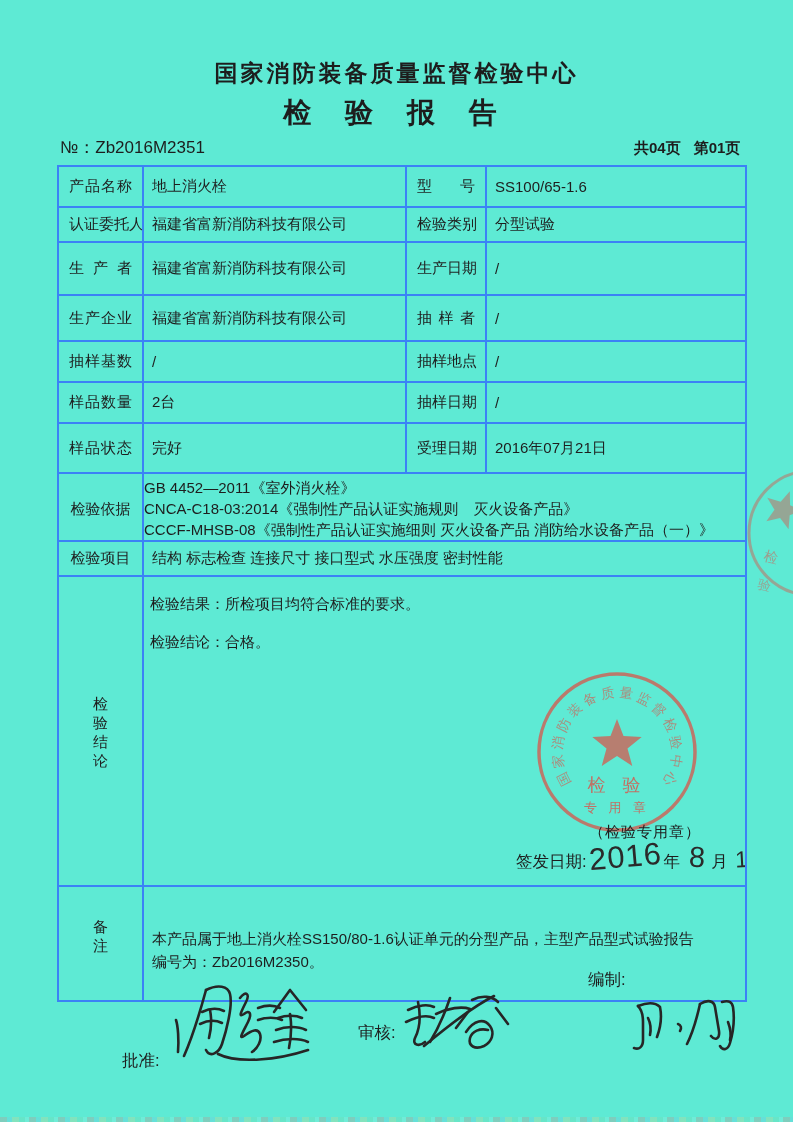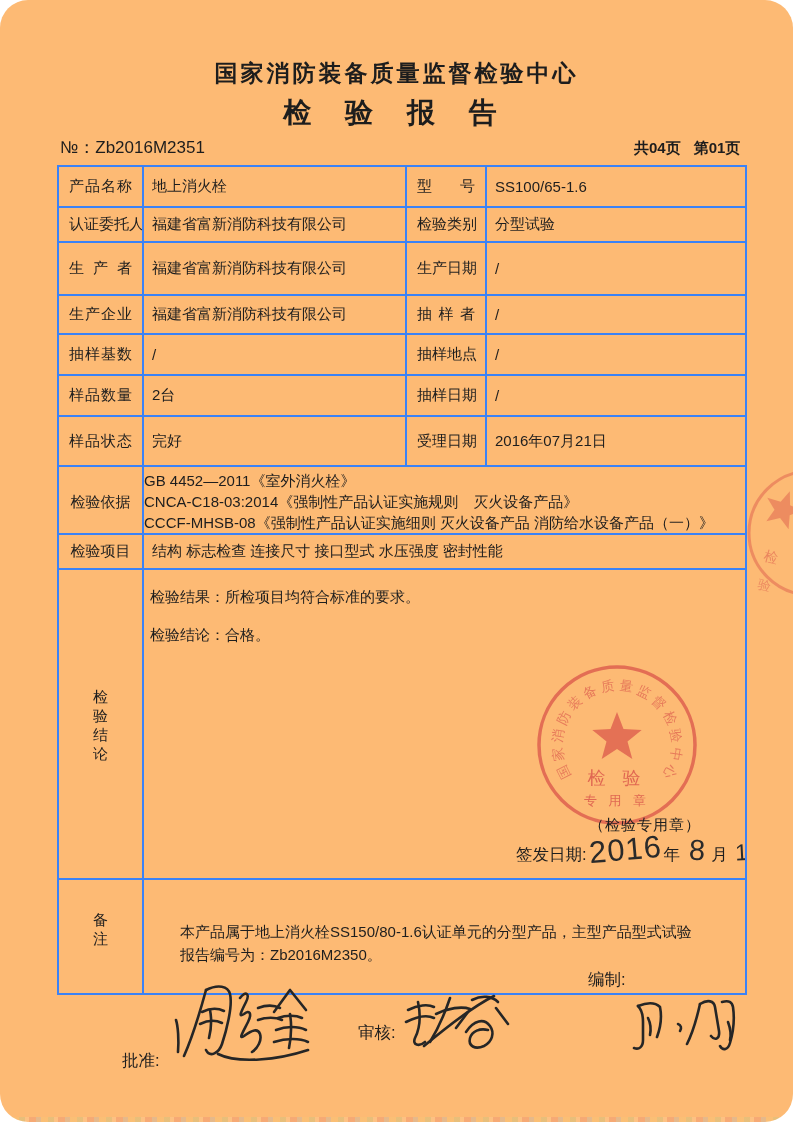--- a/index.html
+++ b/index.html
@@ -1,17 +1,17 @@
 <!DOCTYPE html>
 <html><head>
 <meta charset="utf-8">
 <style>
   * { margin:0; padding:0; box-sizing:border-box; }
   body { background:#ffffff; font-family:"Liberation Sans","DejaVu Sans",sans-serif; color:#222; }
-  .page { position:relative; width:793px; height:1122px; background:#fdba74; overflow:hidden;border-radius:28px; }
+  .page { position:relative; width:793px; height:1122px; background:#5eead4; overflow:hidden; }
 
   .org-title { position:absolute; top:58px; left:0; width:100%; text-align:center;
                font-size:23px; font-weight:700; letter-spacing:3px; color:#1d1d1d; }
   .report-title { position:absolute; top:94px; left:0; width:100%; text-align:center;
                   font-size:28px; font-weight:700; letter-spacing:13px; color:#1d1d1d; }
   .no-line { position:absolute; top:136px; left:60px; font-size:17px; color:#1d1d1d; }
   .pages { position:absolute; top:139px; left:634px; width:112px; display:flex; gap:13px;
            font-size:15px; font-weight:700; color:#1d1d1d; white-space:nowrap; }
 
   table.main { position:absolute; top:165px; left:57px; width:688px;
@@ -19,21 +19,21 @@
   table.main td { border:2px solid #3b82f6; font-size:15px; font-weight:500; color:#1e1e1e;
                   vertical-align:middle; overflow:hidden; }
   td.lab { padding:0 10px; }
   td.val { padding-left:8px; }
   .jl { display:inline-block; width:100%; text-align:justify; text-align-last:justify; white-space:nowrap; }
   td.lab-top { vertical-align:top; padding-top:5px; text-align:center; }
   .basis-cell { padding:3px 6px 0 0; line-height:21px; vertical-align:top; }
   .vlab { display:flex; flex-direction:column; align-items:center; height:100%; }
   .vlab-concl { justify-content:space-between; padding:52px 0 48px; }
   .vlab-rem { justify-content:space-between; padding:10px 0 24px; }
-  td.relcell { position:relative; vertical-align:top;padding-left:28px; }
+  td.relcell { position:relative; vertical-align:top; }
   .abs { position:absolute; }
   .result-line { left:6px; top:18px; }
   .concl-line { left:6px; top:56px; }
   .stamp-caption { left:398px; top:246px; width:206px; text-align:center; font-size:15px; letter-spacing:1px; }
   .date-line { left:372px; top:262px; white-space:nowrap; font-size:16.5px; }
   .hw { display:inline-block; font-weight:400; color:#2a2a2a; transform:rotate(-5deg); }
   .hw-year { font-size:31px; letter-spacing:1px; margin:0 2px 0 2px; }
   .hw-month { font-size:29px; margin:0 6px 0 9px; transform:rotate(3deg); }
   .hw-day { font-size:23px; margin:0 9px 0 7px; transform:rotate(-3deg); }
   .remark-text { padding:13px 42px 0 8px; line-height:23px; }
@@ -89,21 +89,21 @@
       <td class="val">福建省富新消防科技有限公司</td>
       <td class="lab"><span class="jl">检验类别</span></td>
       <td class="val">分型试验</td>
     </tr>
     <tr style="height:53px">
       <td class="lab"><span class="jl">生 产 者</span></td>
       <td class="val">福建省富新消防科技有限公司</td>
       <td class="lab"><span class="jl">生产日期</span></td>
       <td class="val">/</td>
     </tr>
-    <tr style="height:39px">
+    <tr style="height:46px">
       <td class="lab"><span class="jl">生产企业</span></td>
       <td class="val">福建省富新消防科技有限公司</td>
       <td class="lab"><span class="jl">抽 样 者</span></td>
       <td class="val">/</td>
     </tr>
     <tr style="height:41px">
       <td class="lab"><span class="jl">抽样基数</span></td>
       <td class="val">/</td>
       <td class="lab"><span class="jl">抽样地点</span></td>
       <td class="val">/</td>

